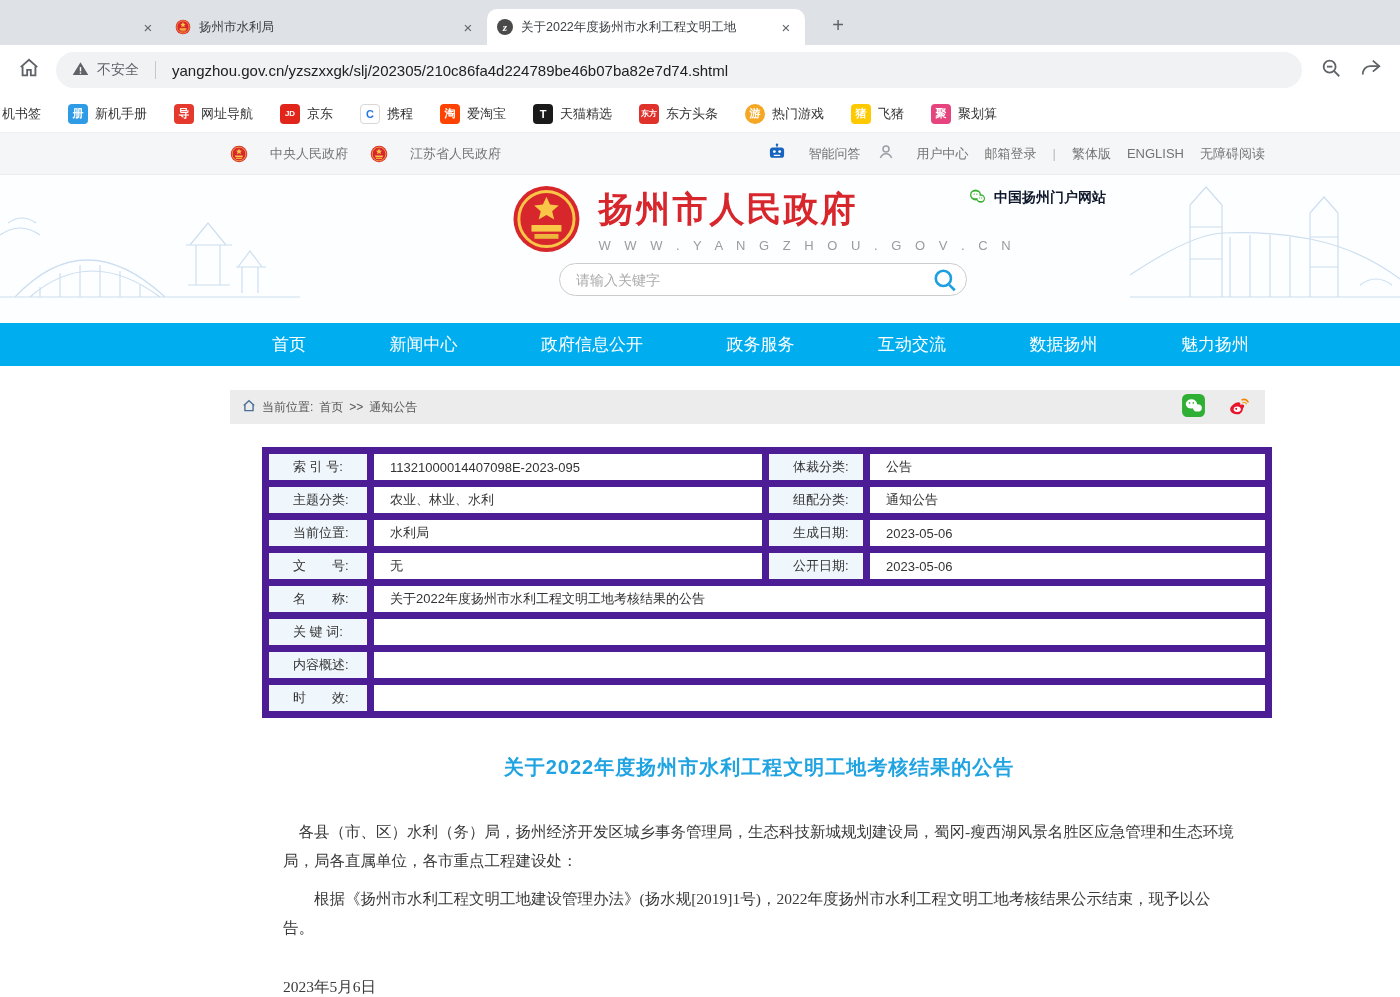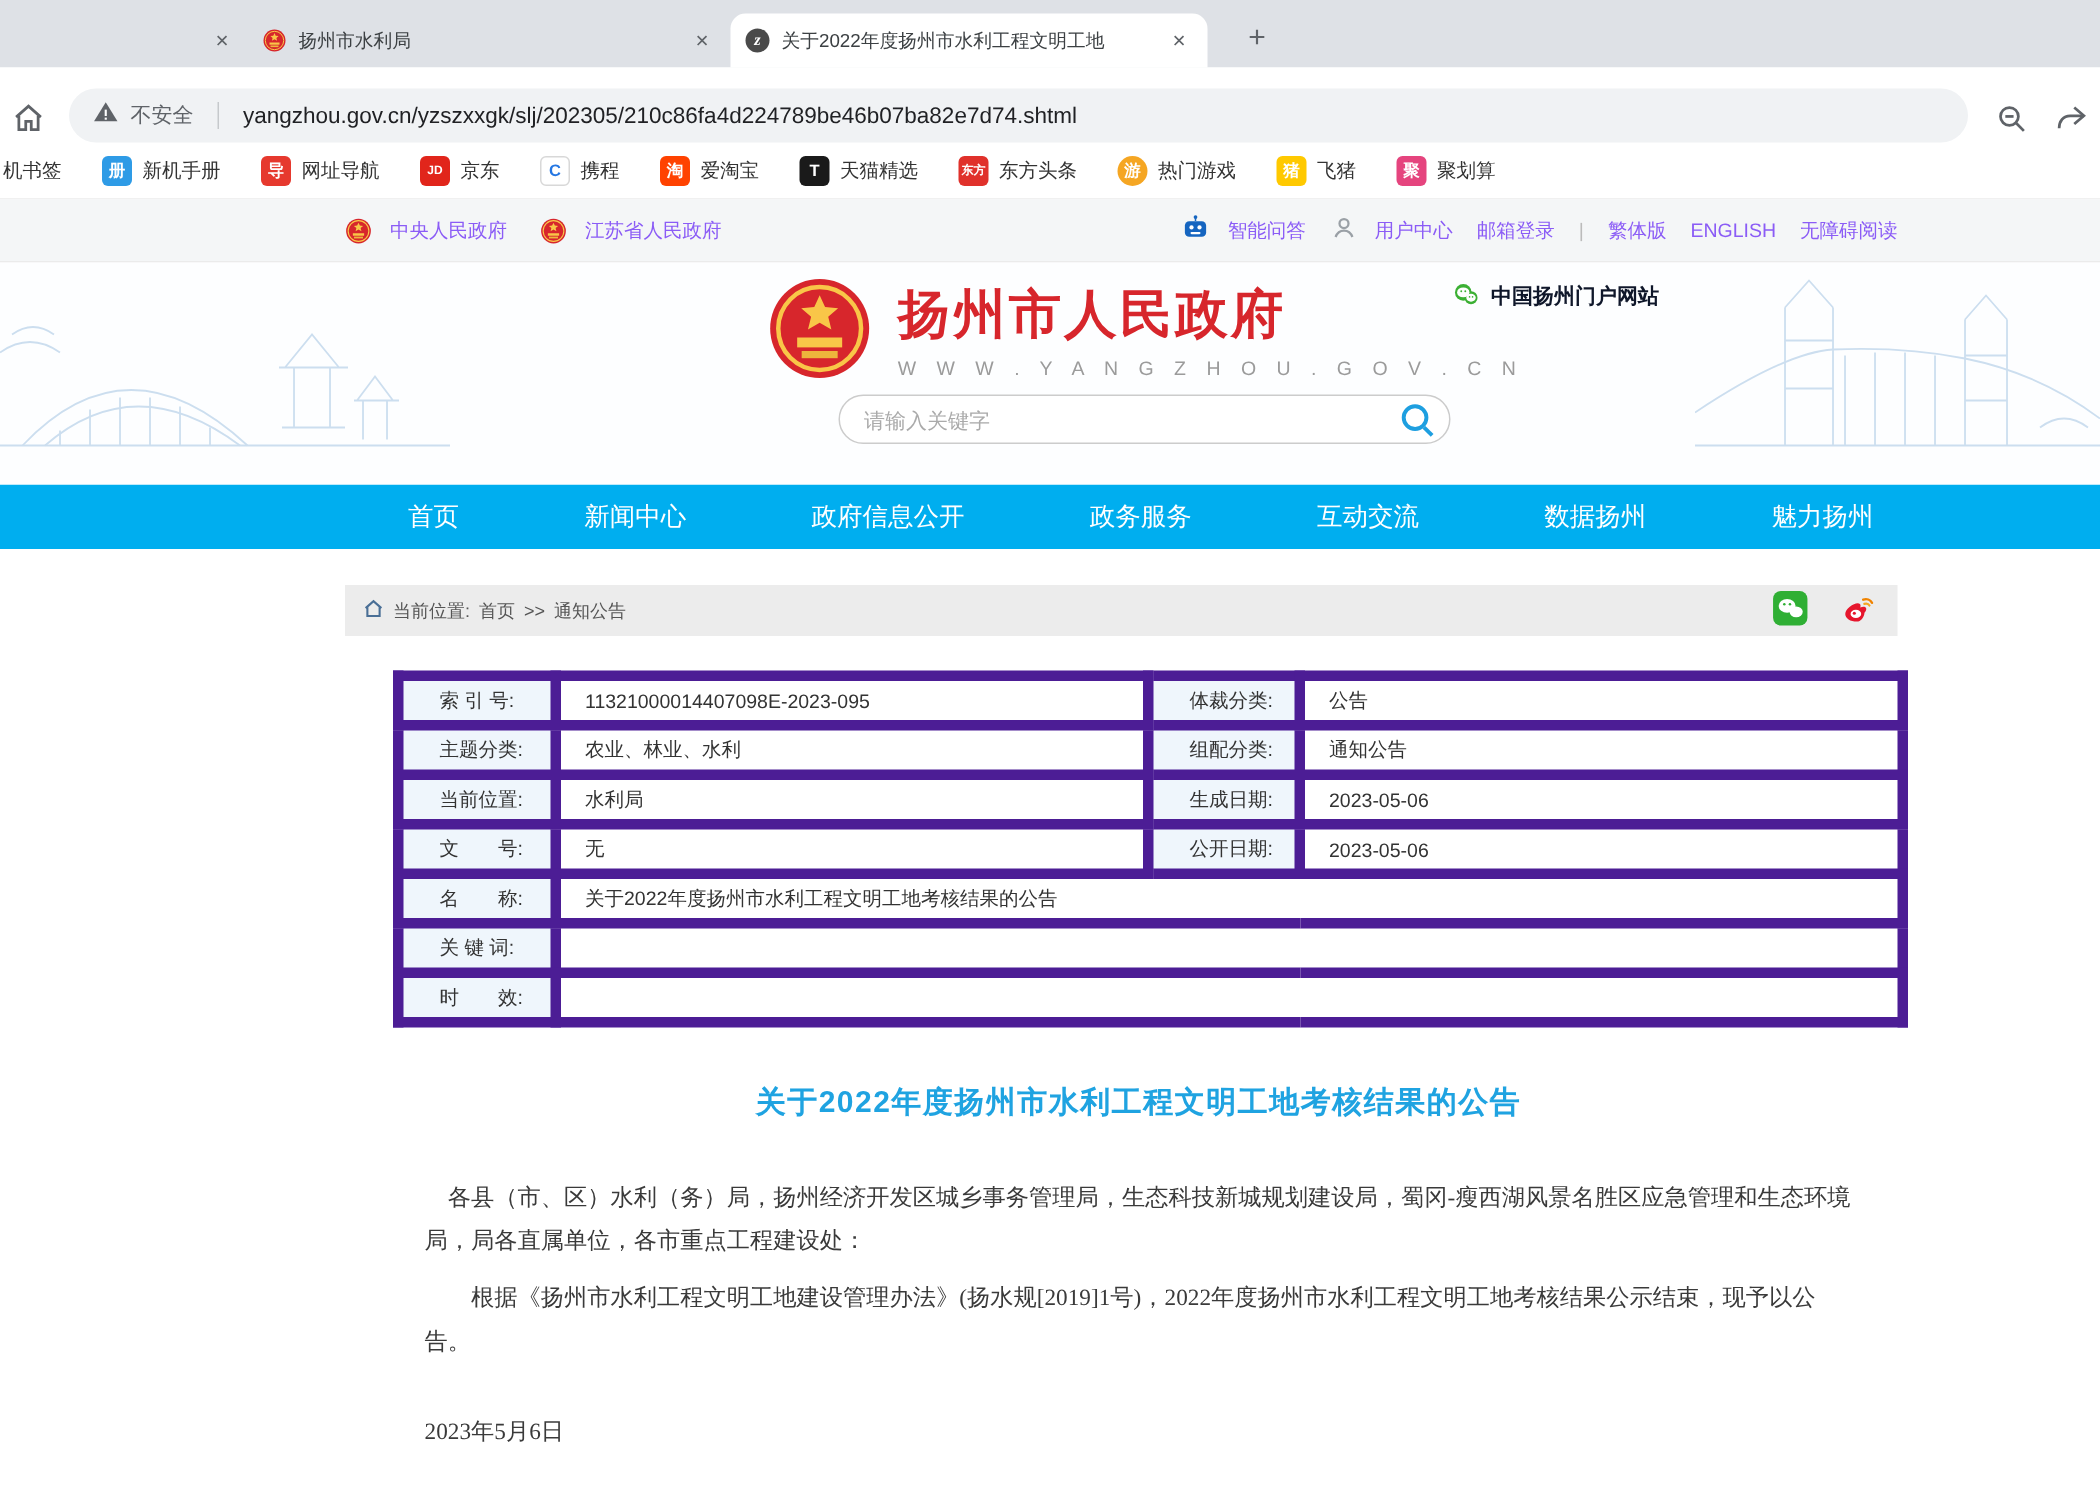--- a/index.html
+++ b/index.html
@@ -11,40 +11,40 @@
   .tab { height:36px; display:flex; align-items:center; font-size:12.5px; color:#3c4043; }
   .tab-stub { width:165px; justify-content:flex-end; padding-right:8px; }
   .tab-mid { width:322px; padding:0 10px; gap:8px; }
   .tab-active { width:318px; padding:0 10px; gap:8px; background:#fff; border-radius:10px 10px 0 0; }
   .tab-title { flex:1; white-space:nowrap; overflow:hidden; }
   .tab-close { font-size:15px; color:#5f6368; width:18px; text-align:center; cursor:default; }
   .new-tab-btn { font-size:20px; color:#5f6368; margin:0 0 8px 20px; width:26px; text-align:center; }
   .site-favicon { width:16px; height:16px; border-radius:50%; background:#4a4a4a; color:#fff;
     font:italic bold 11px "Liberation Serif",serif; display:flex; align-items:center; justify-content:center; flex:none; }
 
-  .url-bar { height:50px; background:#fff; display:flex; align-items:flex-end; padding:0 8px; }
+  .url-bar { height:50px; background:#fff; display:flex; align-items:center; padding:0 18px; }
   .url-pill { flex:1; height:36px; background:#f0f2f4; border-radius:18px; margin:0 18px 0 16px;
     display:flex; align-items:center; padding:0 16px; gap:8px; }
   .sec-label { font-size:14px; color:#5f6368; }
   .pill-sep { width:1px; height:18px; background:#c6c9cc; margin:0 8px; }
   .url-text { font-size:15px; color:#202124; white-space:nowrap; overflow:hidden; }
   .urlbar-icons { display:flex; gap:18px; align-items:center; }
 
   .bookmarks-bar { height:38px; background:#fff; display:flex; align-items:center; gap:27px; padding-left:2px; border-bottom:1px solid #f0f0f0; }
   .bookmark { display:flex; align-items:center; gap:7px; font-size:13px; color:#333; white-space:nowrap; }
   .bm-icon { width:20px; height:20px; border-radius:4px; display:flex; align-items:center; justify-content:center;
     font-size:11px; font-weight:bold; flex:none; }
   .bm-icon.round { border-radius:50%; }
 
   
   .gov-topbar { height:42px; background:#f4f6f7; border-bottom:1px solid #ebebeb; }
   .topbar-inner { width:1035px; margin-left:230px; height:100%; display:flex; align-items:center; justify-content:space-between; }
   .topbar-left, .topbar-right { display:flex; align-items:center; gap:22px; }
   .topbar-right { gap:16px; }
-  .topbar-link { display:flex; align-items:center; gap:12px; font-size:13px; color:#8b5cf6; }
+  .topbar-link { display:flex; align-items:center; gap:22px; font-size:13px; color:#737373; }
   .topbar-divider { color:#bbb; font-size:13px; }
 
   
   .banner { height:148px; position:relative; background:#fdfeff; overflow:hidden; }
   .sketch { position:absolute; top:0; }
   .sketch-left { left:0; } .sketch-right { right:0; }
   .logo-group { position:absolute; left:763px; top:8px; transform:translateX(-50%);
     display:flex; align-items:center; gap:16px; }
   .site-name { font-size:35px; font-weight:bold; color:#D7262C; letter-spacing:2px; font-family:"Liberation Serif","DejaVu Serif",serif; }
   .site-domain { font-size:13px; color:#9b9b9b; letter-spacing:5px; margin-top:5px; }
@@ -403,20 +403,24 @@
         </tr>
         <tr>
           <td class="lbl">名　　称:</td>
           <td class="val" colspan="3">关于2022年度扬州市水利工程文明工地考核结果的公告</td>
         </tr>
         <tr>
           <td class="lbl">关 键 词:</td>
           <td class="val" colspan="3"></td>
         </tr>
         <tr>
+          <td class="lbl">内容概述:</td>
+          <td class="val" colspan="3"></td>
+        </tr>
+        <tr>
           <td class="lbl">时　　效:</td>
           <td class="val" colspan="3"></td>
         </tr>
       </tbody>
   </table>
 
   <div class="article">
     <h1>关于2022年度扬州市水利工程文明工地考核结果的公告</h1>
     <p class="p1">各县（市、区）水利（务）局，扬州经济开发区城乡事务管理局，生态科技新城规划建设局，蜀冈-瘦西湖风景名胜区应急管理和生态环境局，局各直属单位，各市重点工程建设处：</p>
     <p class="p2">根据《扬州市水利工程文明工地建设管理办法》(扬水规[2019]1号)，2022年度扬州市水利工程文明工地考核结果公示结束，现予以公告。</p>

